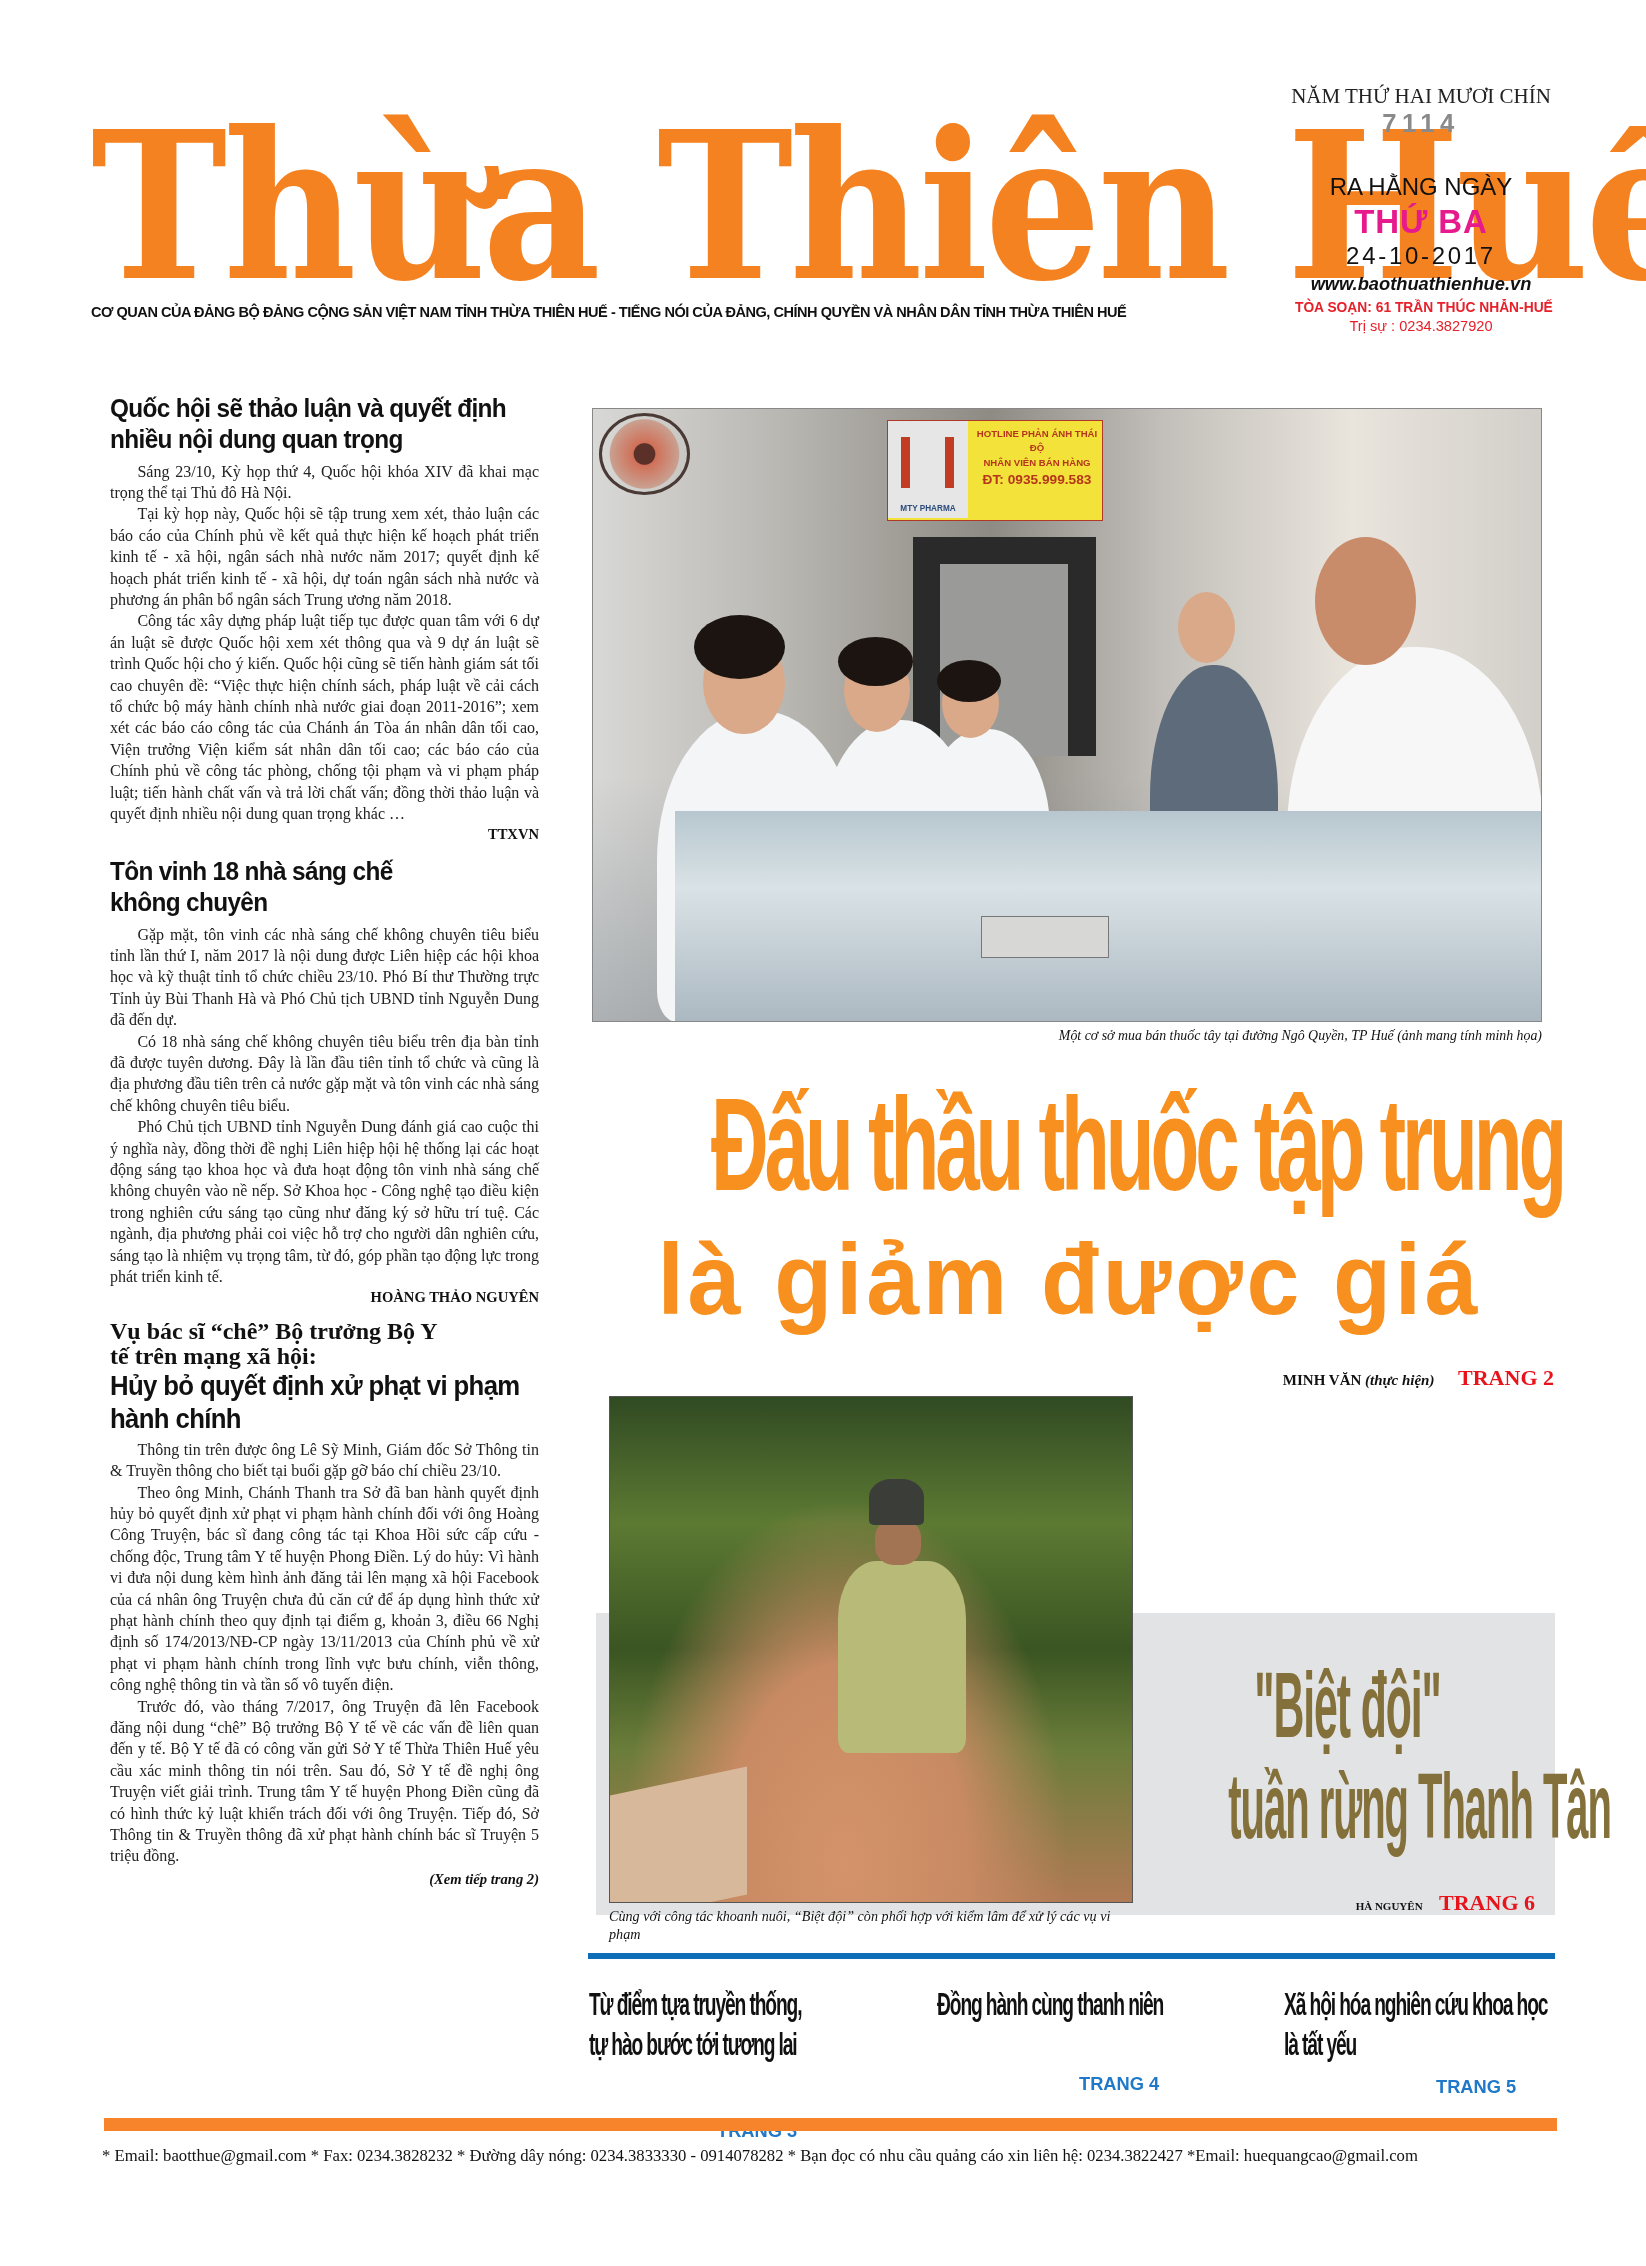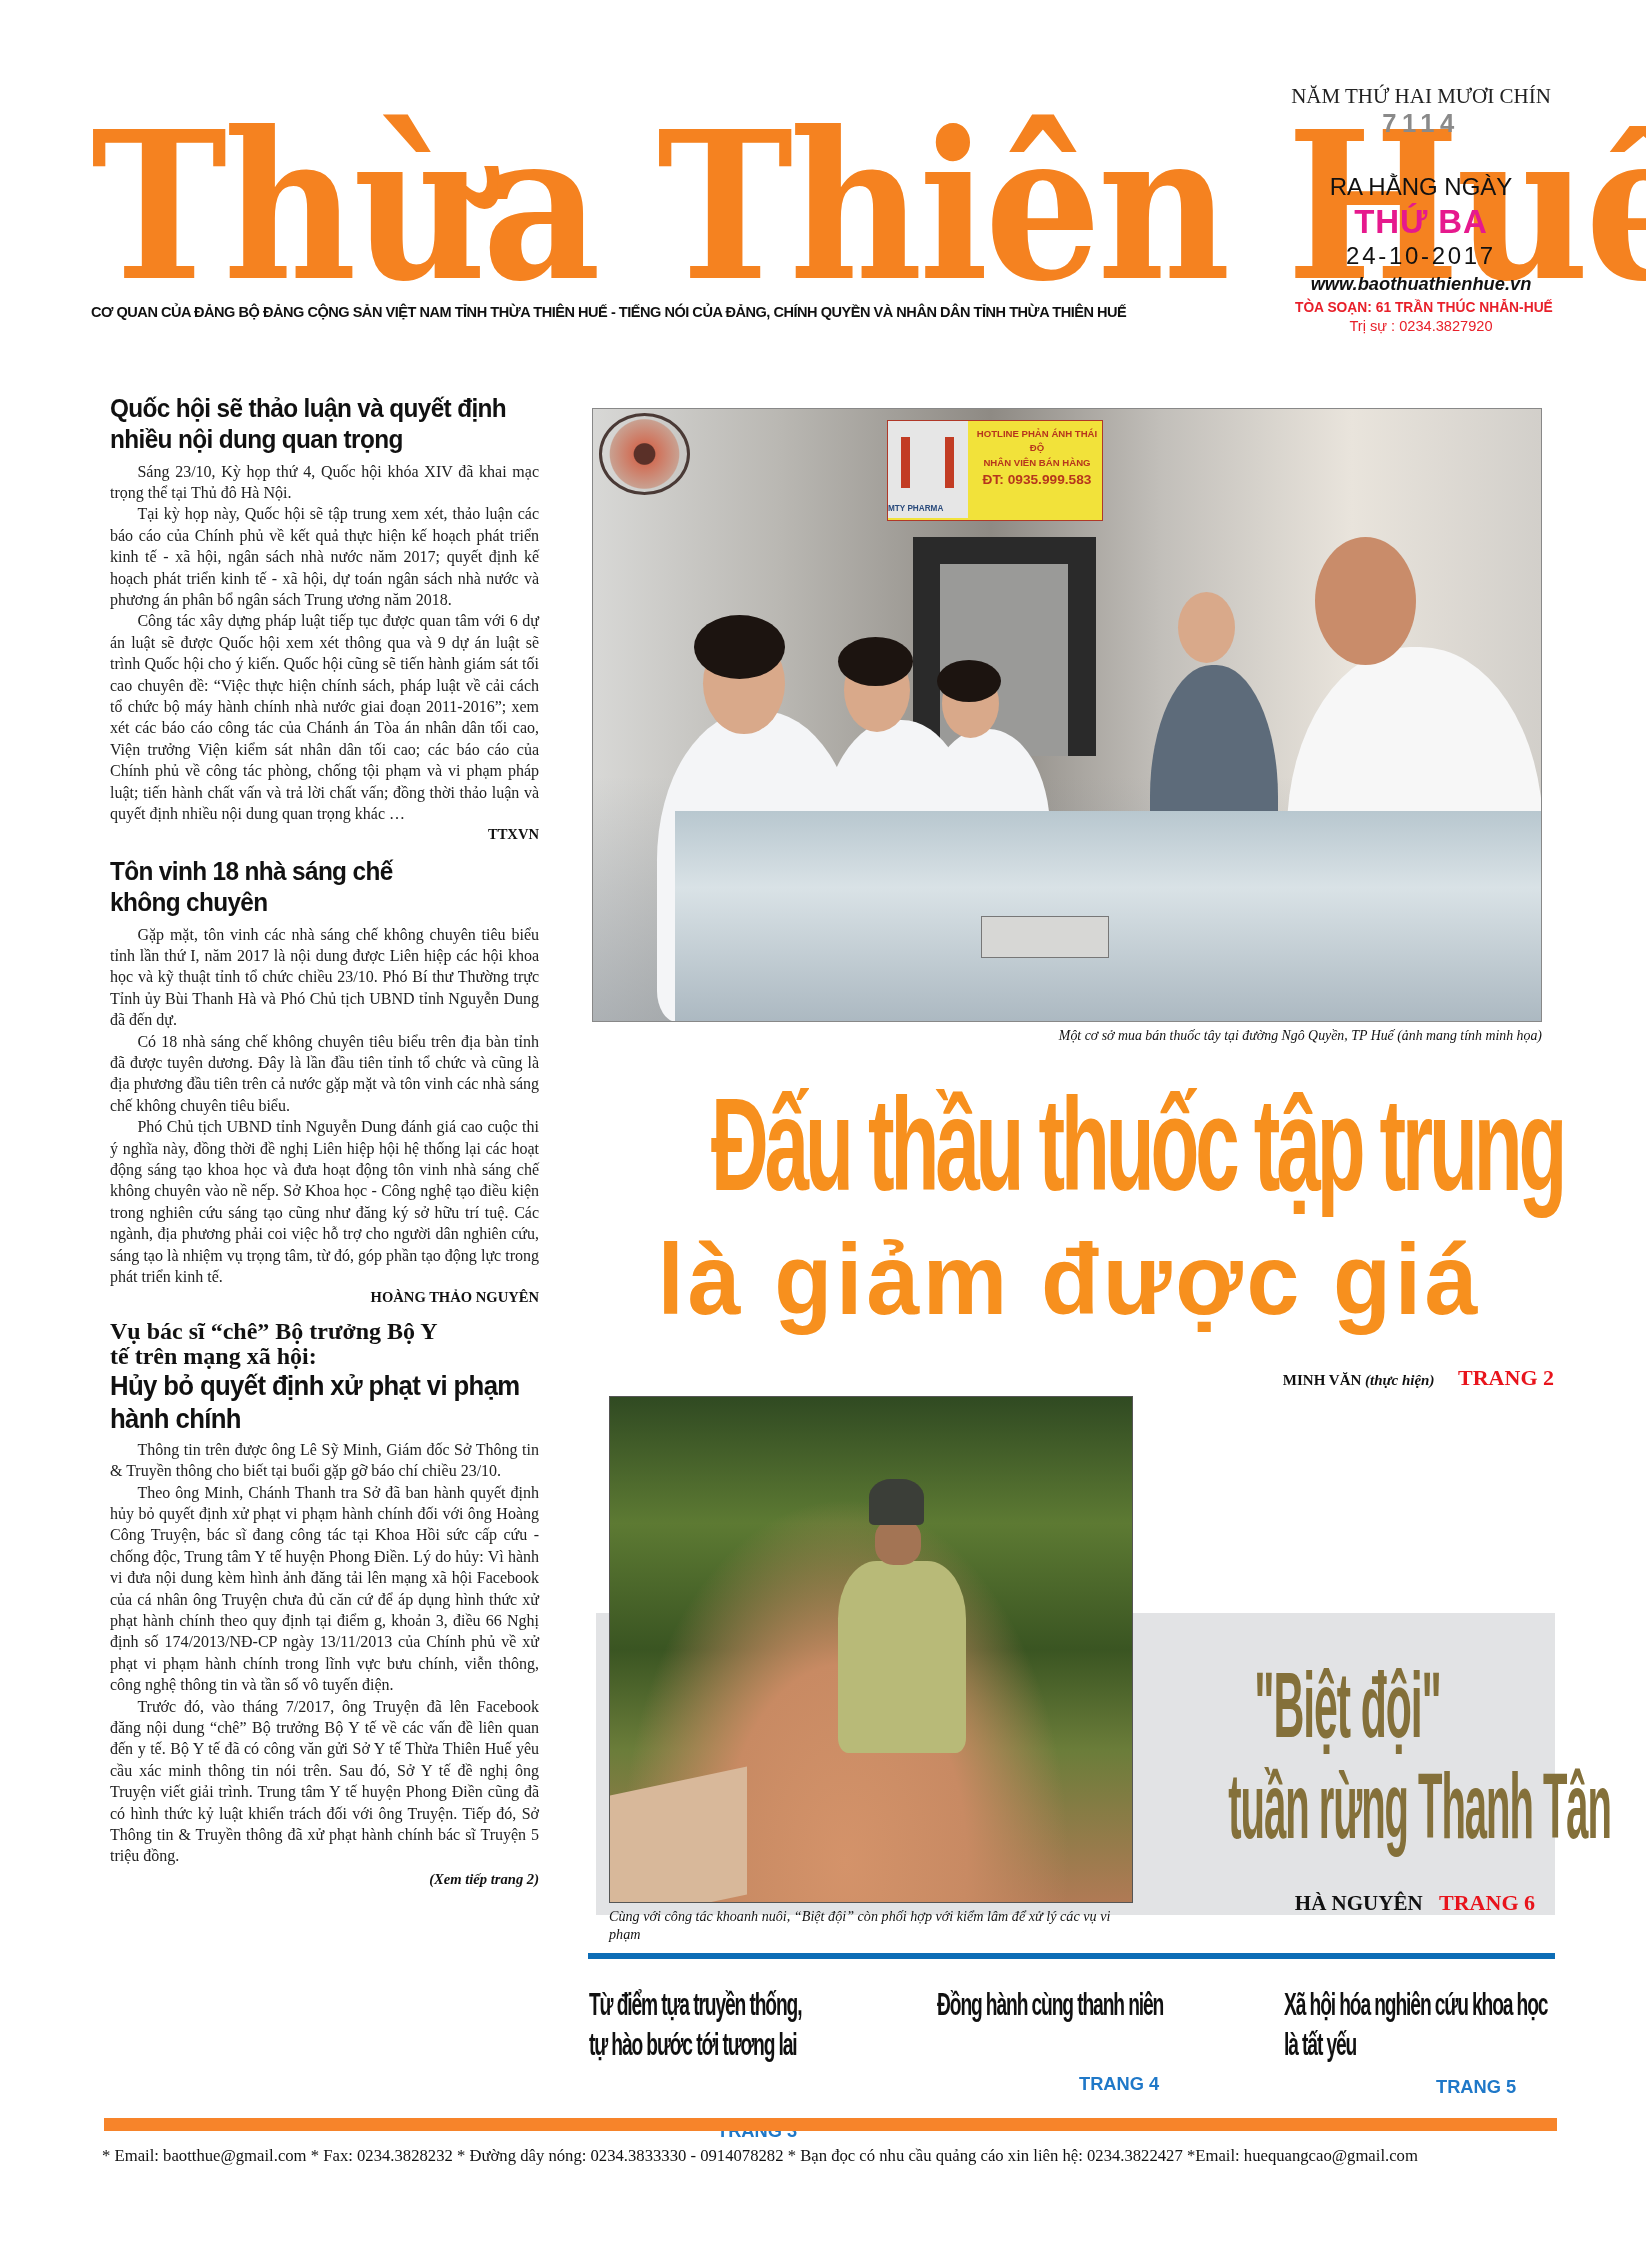--- a/index.html
+++ b/index.html
@@ -50,21 +50,21 @@
   .photo-main {
     left:592px; top:408px; width:950px; height:614px;
     background:
       linear-gradient(180deg, rgba(0,0,0,0) 60%, rgba(120,130,140,0.45) 100%),
       linear-gradient(90deg, #d8d8d6 0%, #b9b7b2 20%, #8e8a84 42%, #c2bfba 60%, #e9e4dc 80%, #d2cfca 100%);
     overflow:hidden; border:0.9px solid #888;
   }
   .ph-sign { position:absolute; left:294px; top:11px; width:216px; height:101px; background:#f2e23a; border:1.8px solid #b03828; }
   .ph-sign-logo { position:absolute; left:0; top:0; width:80px; height:97px; background:#e6e6e6; }
   .ph-sign-logo-mark { position:absolute; left:12.8px; top:16.4px; width:53px; height:51px; border-left:9.1px solid #c23c24; border-right:9.1px solid #c23c24; }
-  .ph-sign-brand { position:absolute; left:0; bottom:5.5px; width:80px; font-family:"Liberation Sans", sans-serif; font-size:8.2px; font-weight:bold; color:#2a4b7c; }
+  .ph-sign-brand { position:absolute; left:0; bottom:5.5px; width:80px; text-align:center; font-family:"Liberation Sans", sans-serif; font-size:8.2px; font-weight:bold; color:#2a4b7c; }
   .ph-sign-text { position:absolute; left:86px; top:5.5px; width:126px; font-family:"Liberation Sans", sans-serif; font-weight:bold; color:#b6361d; font-size:9.6px; line-height:14.6px; text-align:center; }
   .ph-sign-phone { font-size:13.7px; line-height:20px; }
   .ph-elevator { position:absolute; left:320px; top:128px; width:183px; height:219px; background:#2a2a2a; }
   .ph-elevator-door { position:absolute; left:27.4px; top:27.4px; width:128px; height:192px; background:#9a9a98; }
   .ph-fan { position:absolute; left:5.5px; top:3.7px; width:91px; height:82px; border-radius:50%; border:3.7px solid #4a3a36; background:radial-gradient(circle, #5a3028 18%, #d07058 20%, #c9a090 60%, transparent 62%); }
   .ph-counter { position:absolute; left:82px; top:402px; width:877px; height:219px; background:linear-gradient(180deg,#b8c7cf 0%, #d9e2e6 35%, #a9b6bf 100%); }
   .ph-person { position:absolute; border-radius:48% 48% 10% 10%; }
   .ph-coat { background:#f4f5f7; }
   .ph-shirt { background:#f7f7f7; }
   .ph-hair { position:absolute; border-radius:50%; background:#1c1410; }
@@ -107,21 +107,21 @@
     font-family:"Liberation Serif", serif; font-style:italic; font-size:14.6px; line-height:18.3px; color:#111;
     transform:scaleX(0.97); transform-origin:left;
   }
   .feature-headline {
     left:1142px; top:1652px; width:411px; color:#84703a;
     font-family:"Liberation Sans", sans-serif; font-weight:bold; text-align:center; white-space:nowrap;
   }
   .feat-line1 { font-size:69px; line-height:80px; transform:scaleX(0.62) scaleY(1.35); transform-origin:center top; height:101px; letter-spacing:-1.8px; }
   .feat-line2 { font-size:69px; line-height:80px; transform:scaleX(0.58) scaleY(1.35); transform-origin:center top; letter-spacing:-1.8px; }
   .feature-byline { left:1261px; top:1890px; width:274px; text-align:right; white-space:nowrap; }
-  .feat-author { font-family:"Liberation Serif", serif; font-weight:bold; font-size:21px; color:#111; }
+  .feat-author { font-family:"Liberation Serif", serif; font-weight:bold; font-size:11px; color:#111; }
   .feat-page { font-family:"Liberation Serif", serif; font-weight:bold; font-size:22px; color:#e8141c; margin-left:12.8px; }
 
   .rule-blue { left:588px; top:1953px; width:967px; height:6.4px; background:#0d6db6; }
 
   .teaser { top:1985px; font-family:"Liberation Sans", sans-serif; }
   .teaser-title {
     font-weight:bold; font-size:31px; line-height:40px; color:#111; letter-spacing:-1.8px;
     transform:scaleX(0.62); transform-origin:left top; white-space:nowrap;
   }
   .teaser-page { font-weight:bold; font-size:18.3px; color:#1f78c8; position:absolute; white-space:nowrap; }

